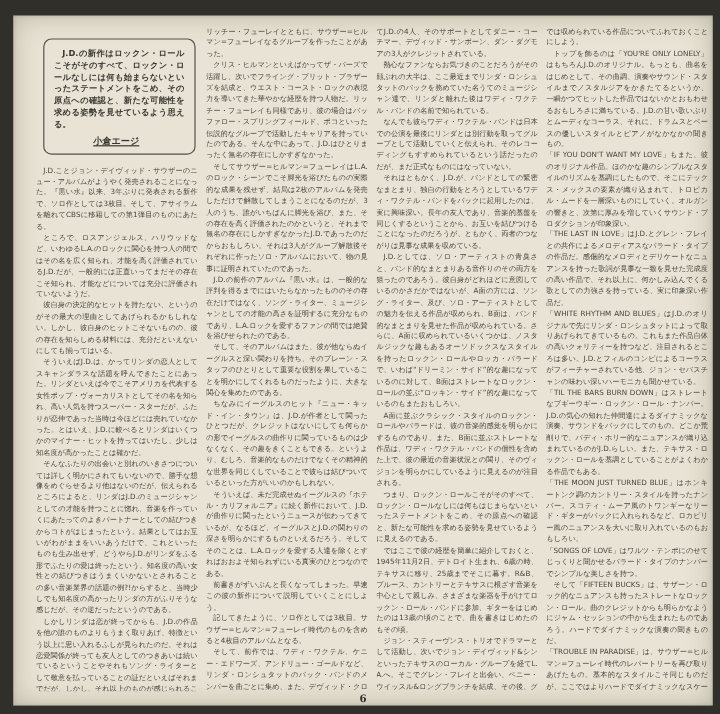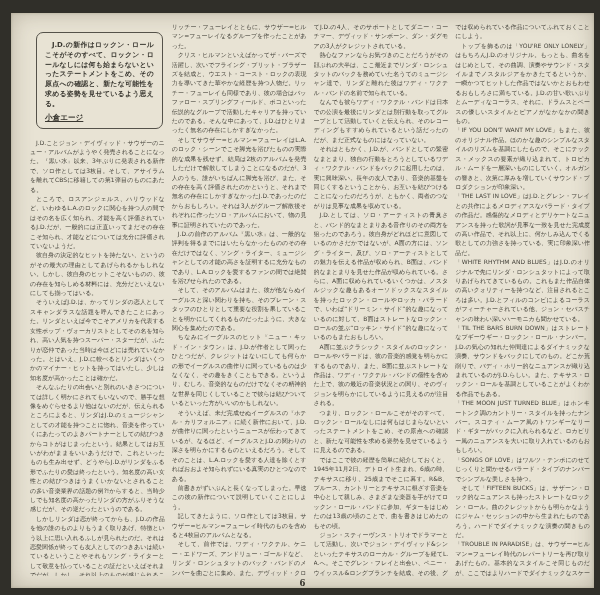--- a/index.html
+++ b/index.html
@@ -29,21 +29,21 @@
     border:1px solid #55524a;border-radius:7px;
     margin:10px 2px 9px 6px;padding:8px 8px 5px 8px;
     color:#3a3831;background:transparent;
   }
   .intro-quote{
     font-weight:bold;font-size:6.9px;line-height:9.8px;
     text-indent:1em;text-align:justify;word-break:break-all;margin:0;
   }
   .intro-author{
     font-weight:bold;font-size:7.6px;line-height:11px;
-    text-align:left;padding-right:5px;margin:2px 0 0 0;text-decoration:underline;
+    text-align:center;padding-right:5px;margin:2px 0 0 0;text-decoration:underline;
   }
   .page-num{
     position:absolute;bottom:0px;left:50%;transform:translateX(-50%);
     font-family:"DejaVu Serif",serif;font-weight:bold;
     font-size:8.5px;color:#33312b;
   }
 </style>
 </head>
 <body>
 

